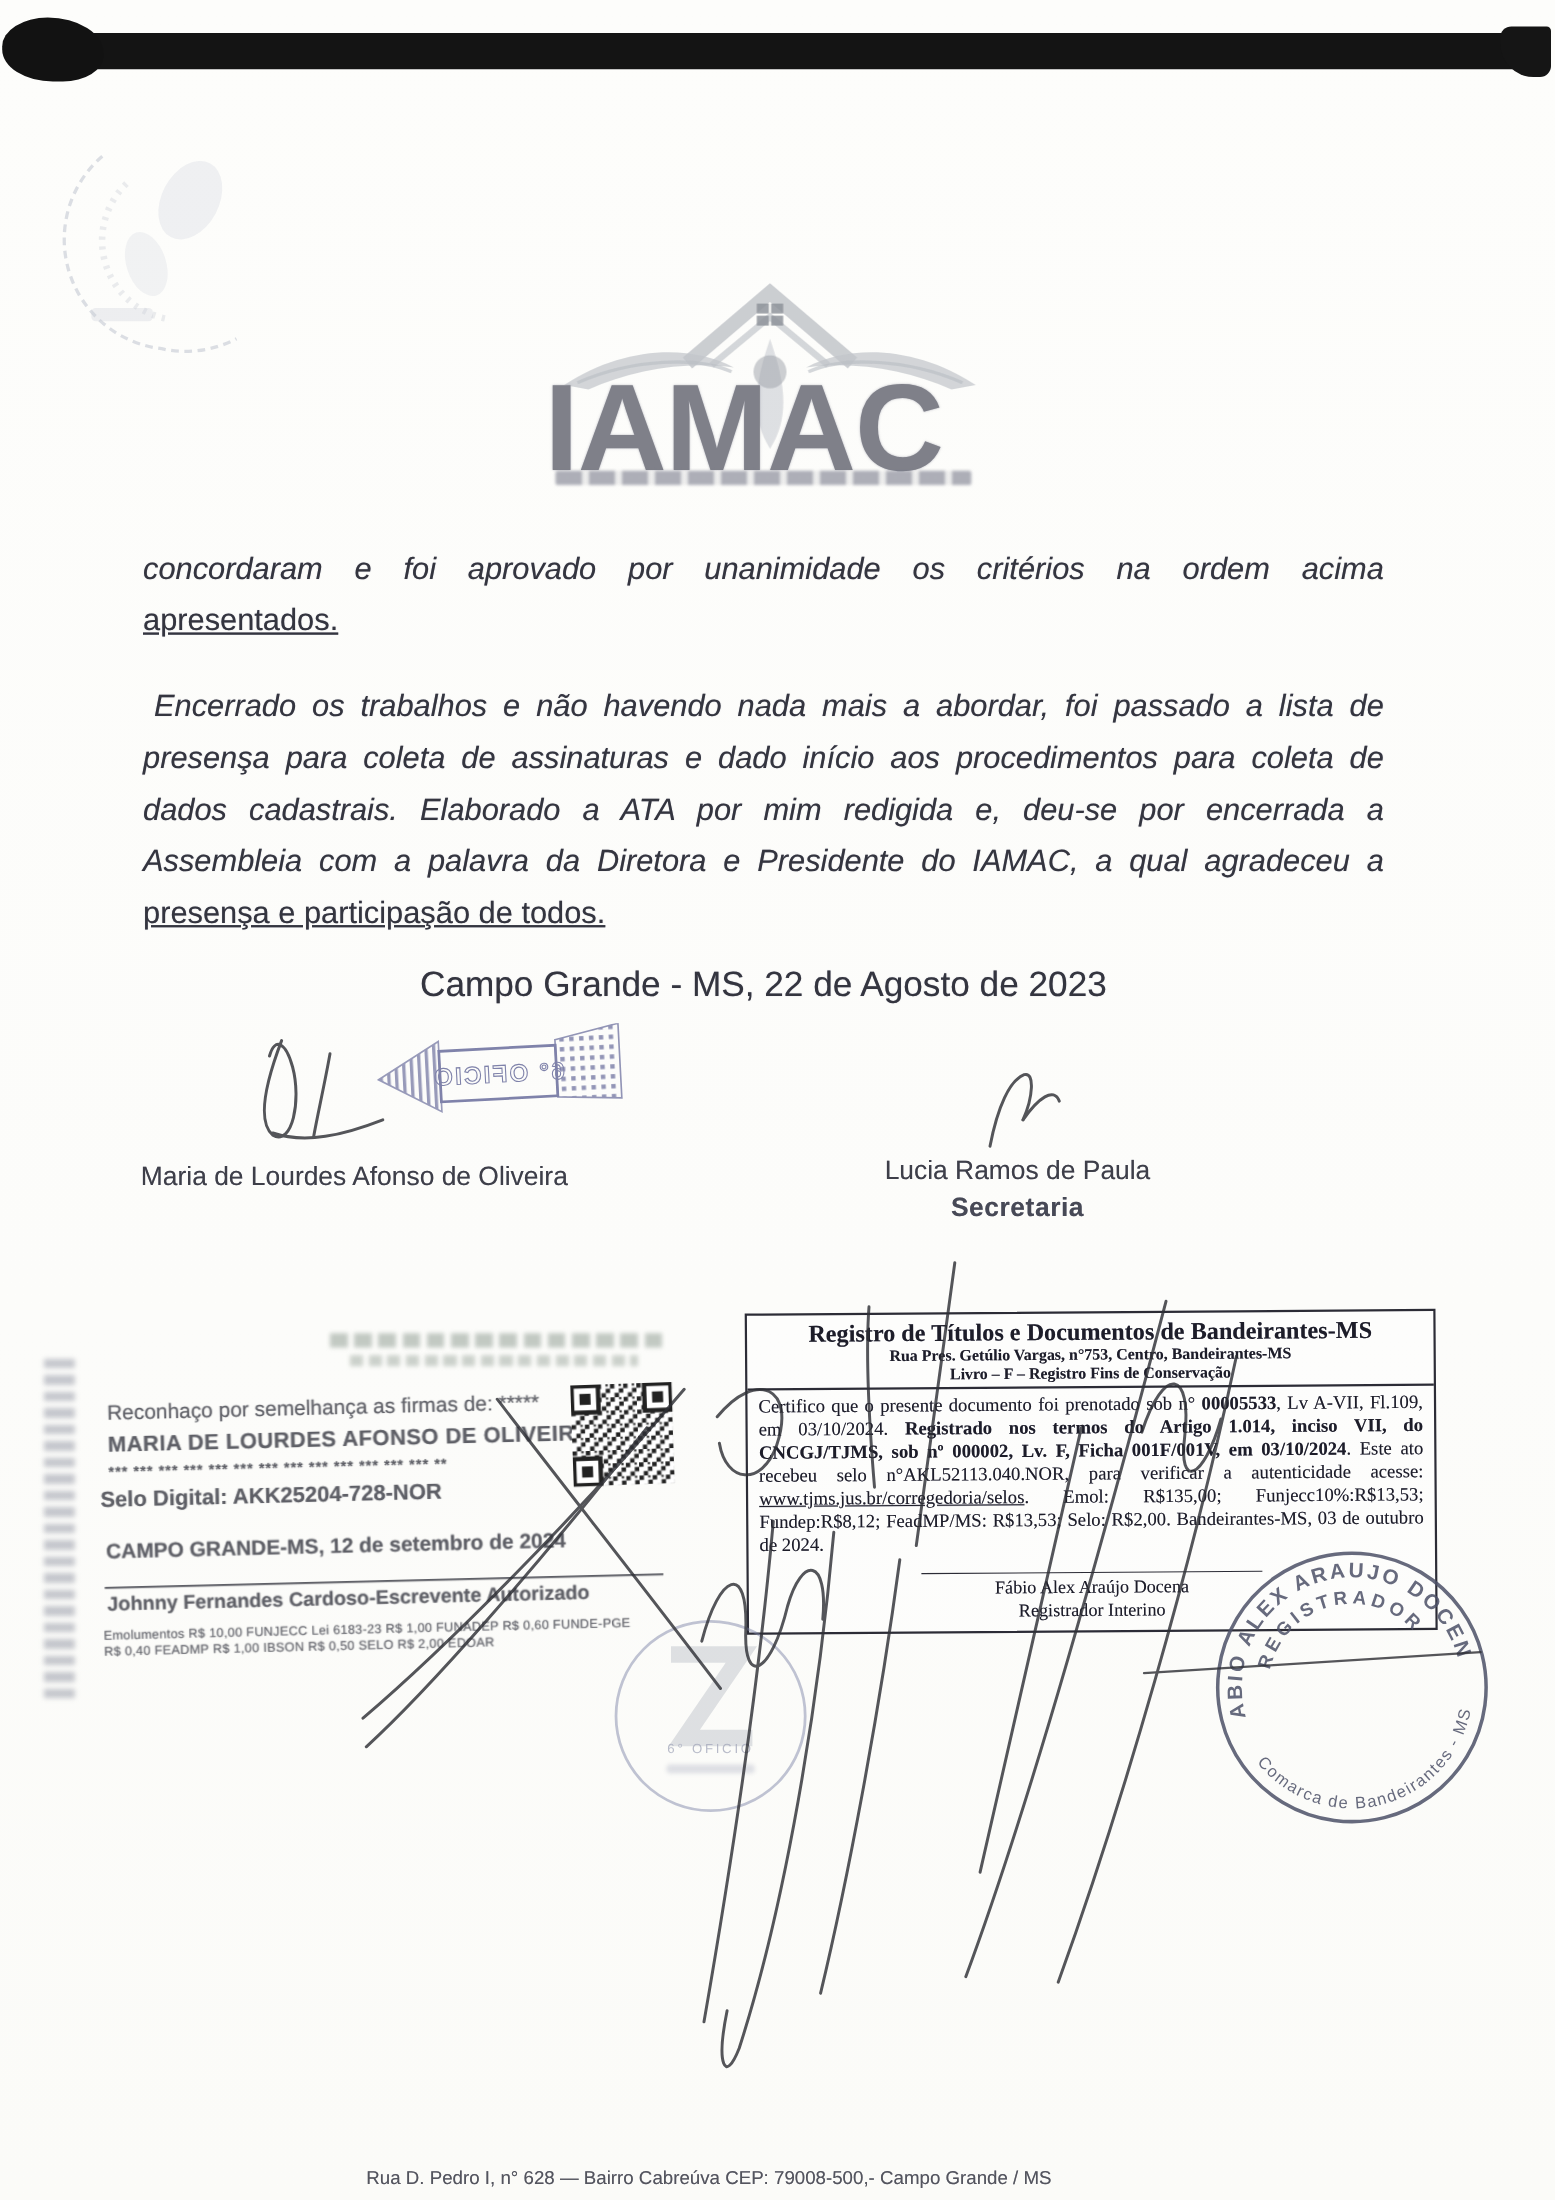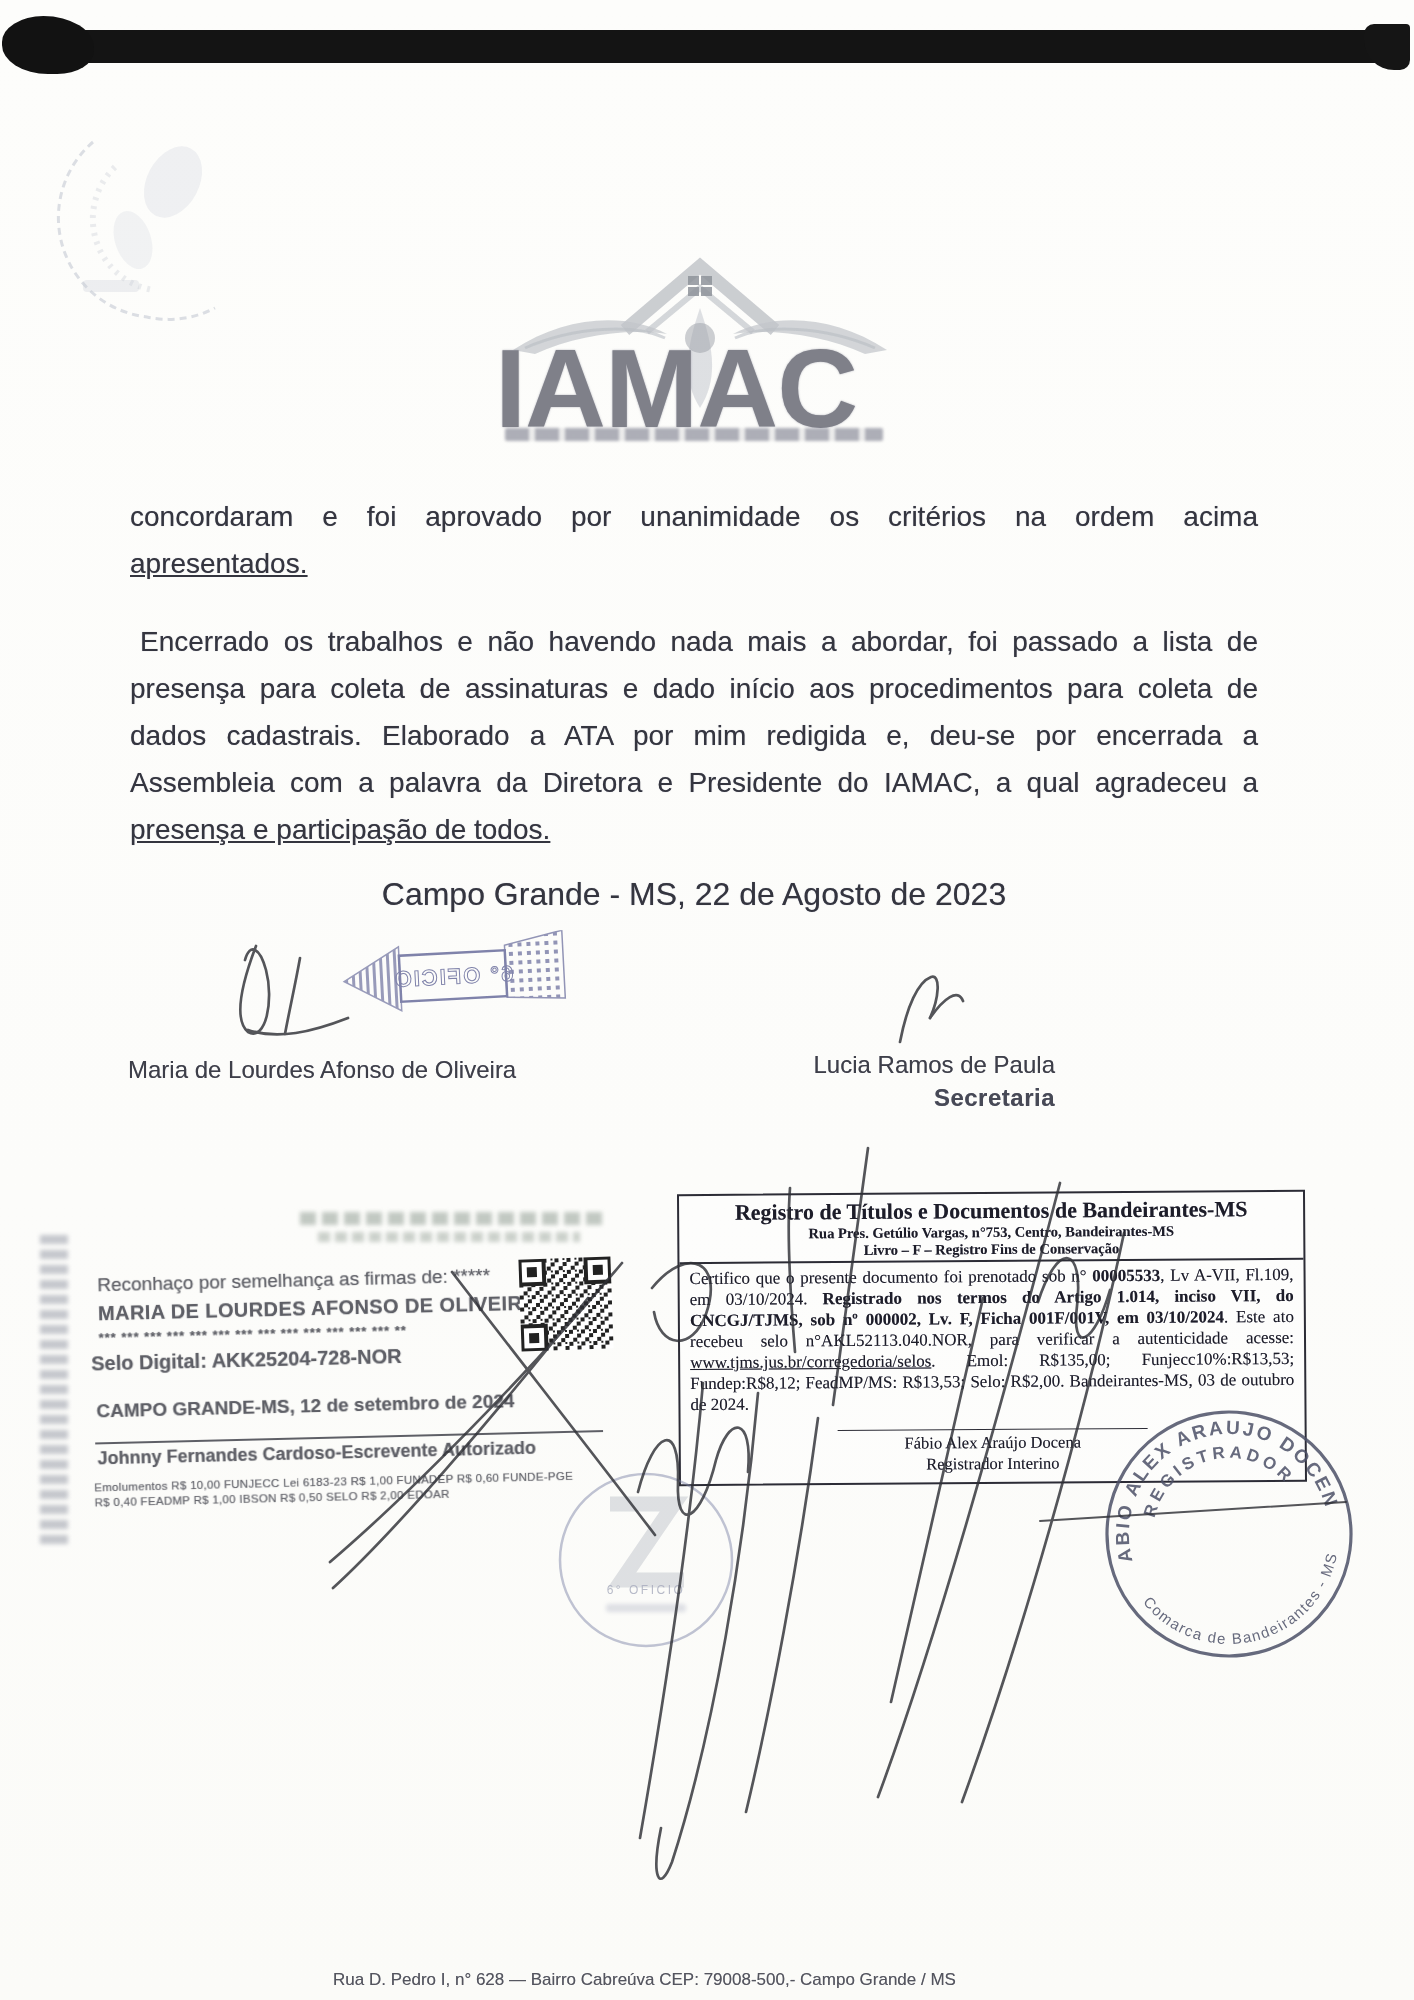--- a/index.html
+++ b/index.html
@@ -32,31 +32,31 @@
     font-size:112px; font-weight:800; letter-spacing:-1px; color:#7f8089;
     text-shadow:0 0 2px rgba(110,110,130,.55); filter:blur(.4px); }
   .logo-tagline { position:absolute; left:10px; top:178px; width:378px; height:13px;
     background:repeating-linear-gradient(90deg, rgba(120,122,138,.6) 0 24px, rgba(120,122,138,.12) 24px 30px);
     filter:blur(1.6px); border-radius:2px; }
 
   
   .bodytext { position:absolute; left:130px; width:1128px; font-size:28px; line-height:47px;
     color:#34353f; text-shadow:0 0 .7px rgba(60,62,90,.55); }
   .p1 { top:493px; } .p2 { top:618px; }
-  .jline { text-align:justify; text-align-last:justify; }
+  .jline { text-align:justify; text-align-last:justify;font-style:italic; }
   .jline-last { text-align:left;text-decoration:underline; }
   .indent { text-indent:10px; }
   .dateline { position:absolute; left:130px; top:876px; width:1128px; text-align:center;
     font-size:32px; color:#34353f; text-shadow:0 0 .7px rgba(60,62,90,.55); }
 
   
   .signer { position:absolute; font-size:24px; line-height:33px; color:#3e3f49;
     text-shadow:0 0 .6px rgba(60,62,90,.5);margin-top:15px; }
   .signer-left { left:128px; top:1038px; }
-  .signer-right { left:795px; top:1033px; width:260px; text-align:right; }
+  .signer-right { left:795px; top:1033px; width:260px; text-align:center; }
   .signer-role-bold { font-weight:700; letter-spacing:.5px; color:#474956; }
 
   
   .arrow-stamp { position:absolute; left:338px; top:936px; transform:rotate(-3deg); opacity:.78; }
 
   
   .notary { position:absolute; left:75px; top:1268px; width:565px; transform:rotate(-1.4deg);
     color:#5e5f66; text-shadow:0 0 .8px rgba(95,96,105,.6); filter:blur(.2px); }
   .notary .n-line1 { position:absolute; left:22px; top:0; font-size:19px; }
   .notary .n-name  { position:absolute; left:22px; top:28px; font-size:20px; font-weight:700; letter-spacing:.4px; }

